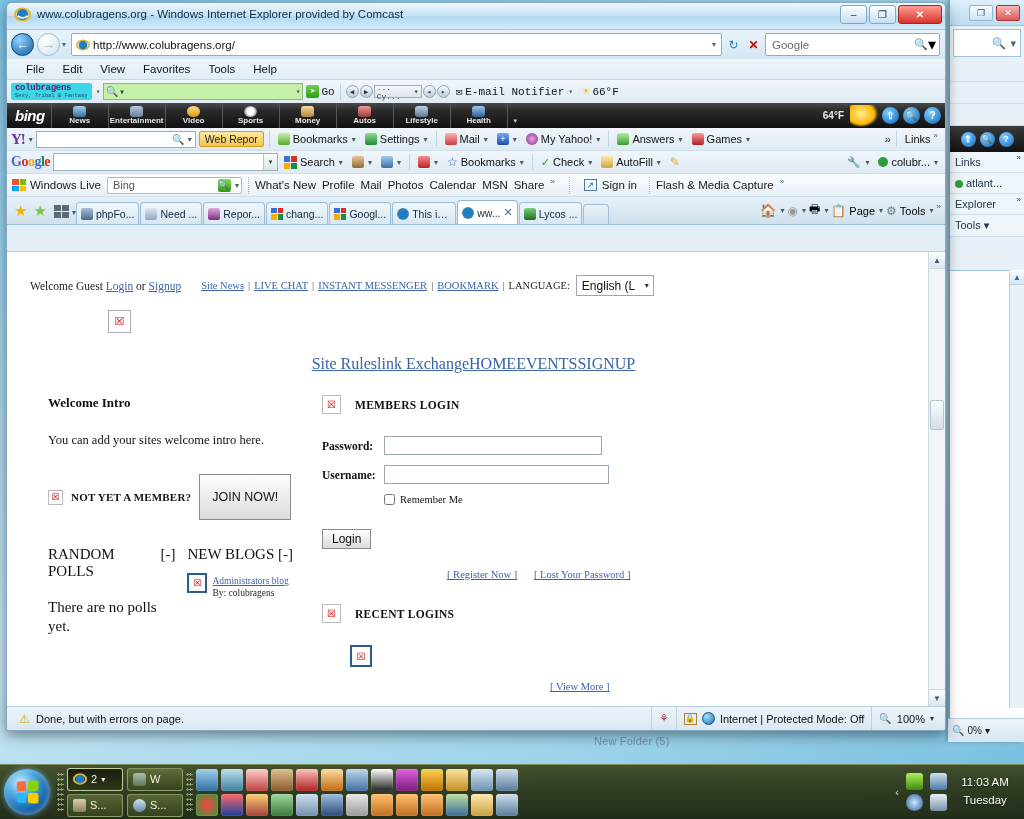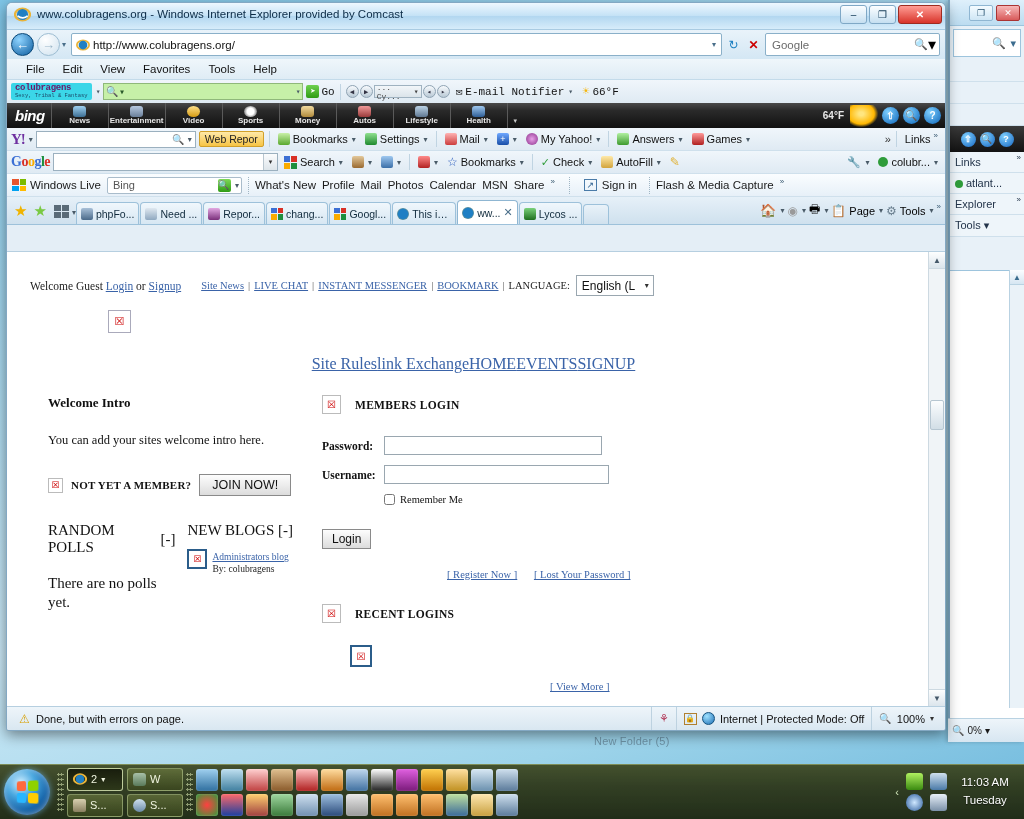--- a/index.html
+++ b/index.html
@@ -214,25 +214,25 @@
      display:flex;align-items:center;justify-content:center; font-size:11px;color:#c00;}
   .navlinks { text-align:center; margin:22px 0 0 -10px; }
   .navlinks a { color:#3a63a8; text-decoration:underline; font-size:16px; font-family:"Liberation Serif",serif;}
   .cols { display:flex; margin-top:22px; }
   .colL { width:280px; padding-left:18px;}
   .colR { flex:1; padding-left:12px;}
   .h-intro { font-weight:bold; font-size:13px; margin-bottom:22px;}
   .p-intro { font-size:12.5px; margin-bottom:26px;}
   .memberline { display:flex; align-items:center; gap:8px; }
   .memberline .mtext { font-weight:bold; font-size:11px; letter-spacing:.2px;}
-  .joinbtn { font-family:"Liberation Sans",sans-serif; font-size:12.5px; padding:3px 12px;
+  .joinbtn { font-family:"Liberation Sans",sans-serif; font-size:12.5px; padding:15px 12px;
      border:1px solid #8a8a8a; background:linear-gradient(180deg,#fdfdfd,#dcdcdc); color:#111;}
   .twocol { display:flex; margin-top:26px; gap:12px;}
   .polls { width:130px; }
-  .pollhead { font-size:15px; display:flex; justify-content:space-between;align-items:center; }
+  .pollhead { font-size:15px; display:flex; justify-content:space-between; }
   .pollbody { margin-top:18px; font-size:15px; line-height:1.25;}
   .blogs { width:125px;}
   .bloghead { font-size:15px; }
   .blogitem { display:flex; align-items:flex-start; gap:5px; margin-top:10px;}
   .blogbox { width:20px;height:20px;border:2px solid #2b5d8a; background:#fff;
      display:flex;align-items:center;justify-content:center;font-size:9px;color:#c00; flex:none;}
   .blogtext a { font-size:9.5px; color:#3a63a8;}
   .blogtext div { font-size:9.5px; color:#222;}
   .paneltitle { display:flex; align-items:center; gap:14px; margin-bottom:22px;}
   .paneltitle .pt { font-weight:bold; font-size:11.5px; letter-spacing:.3px;}

